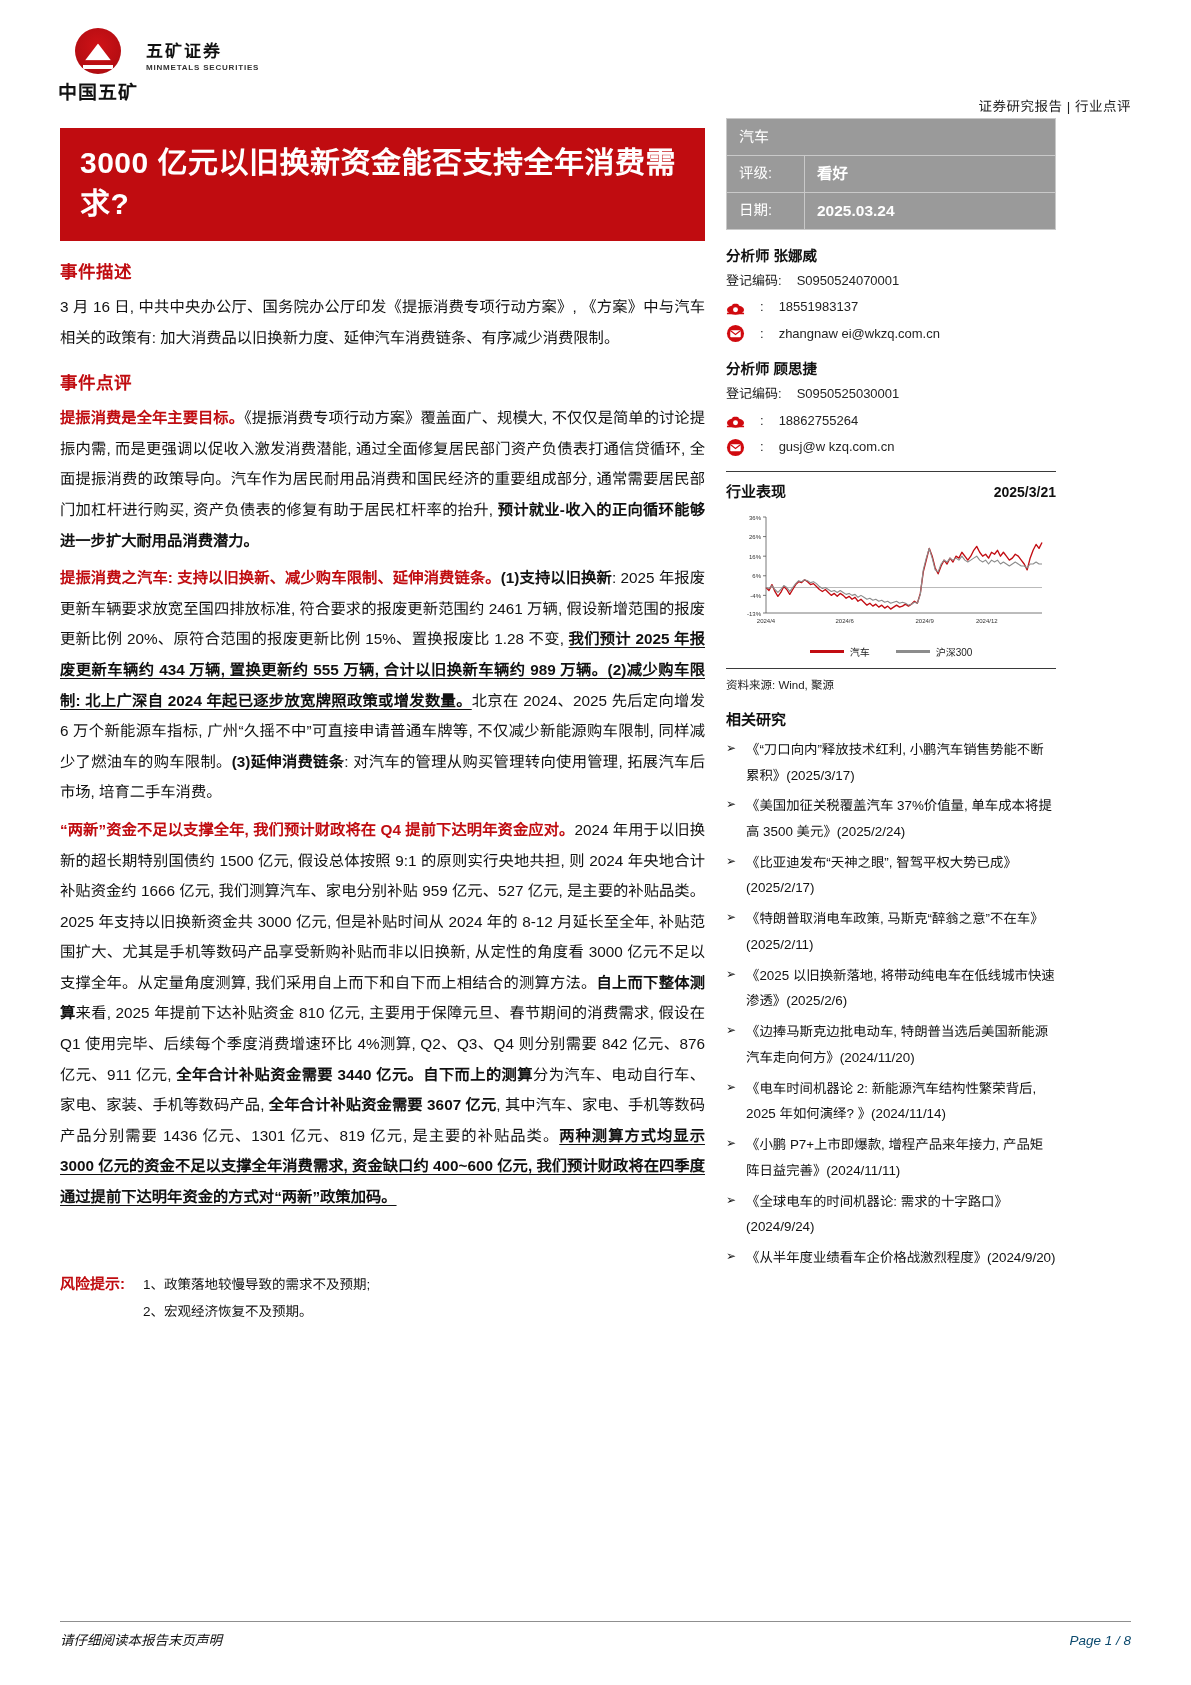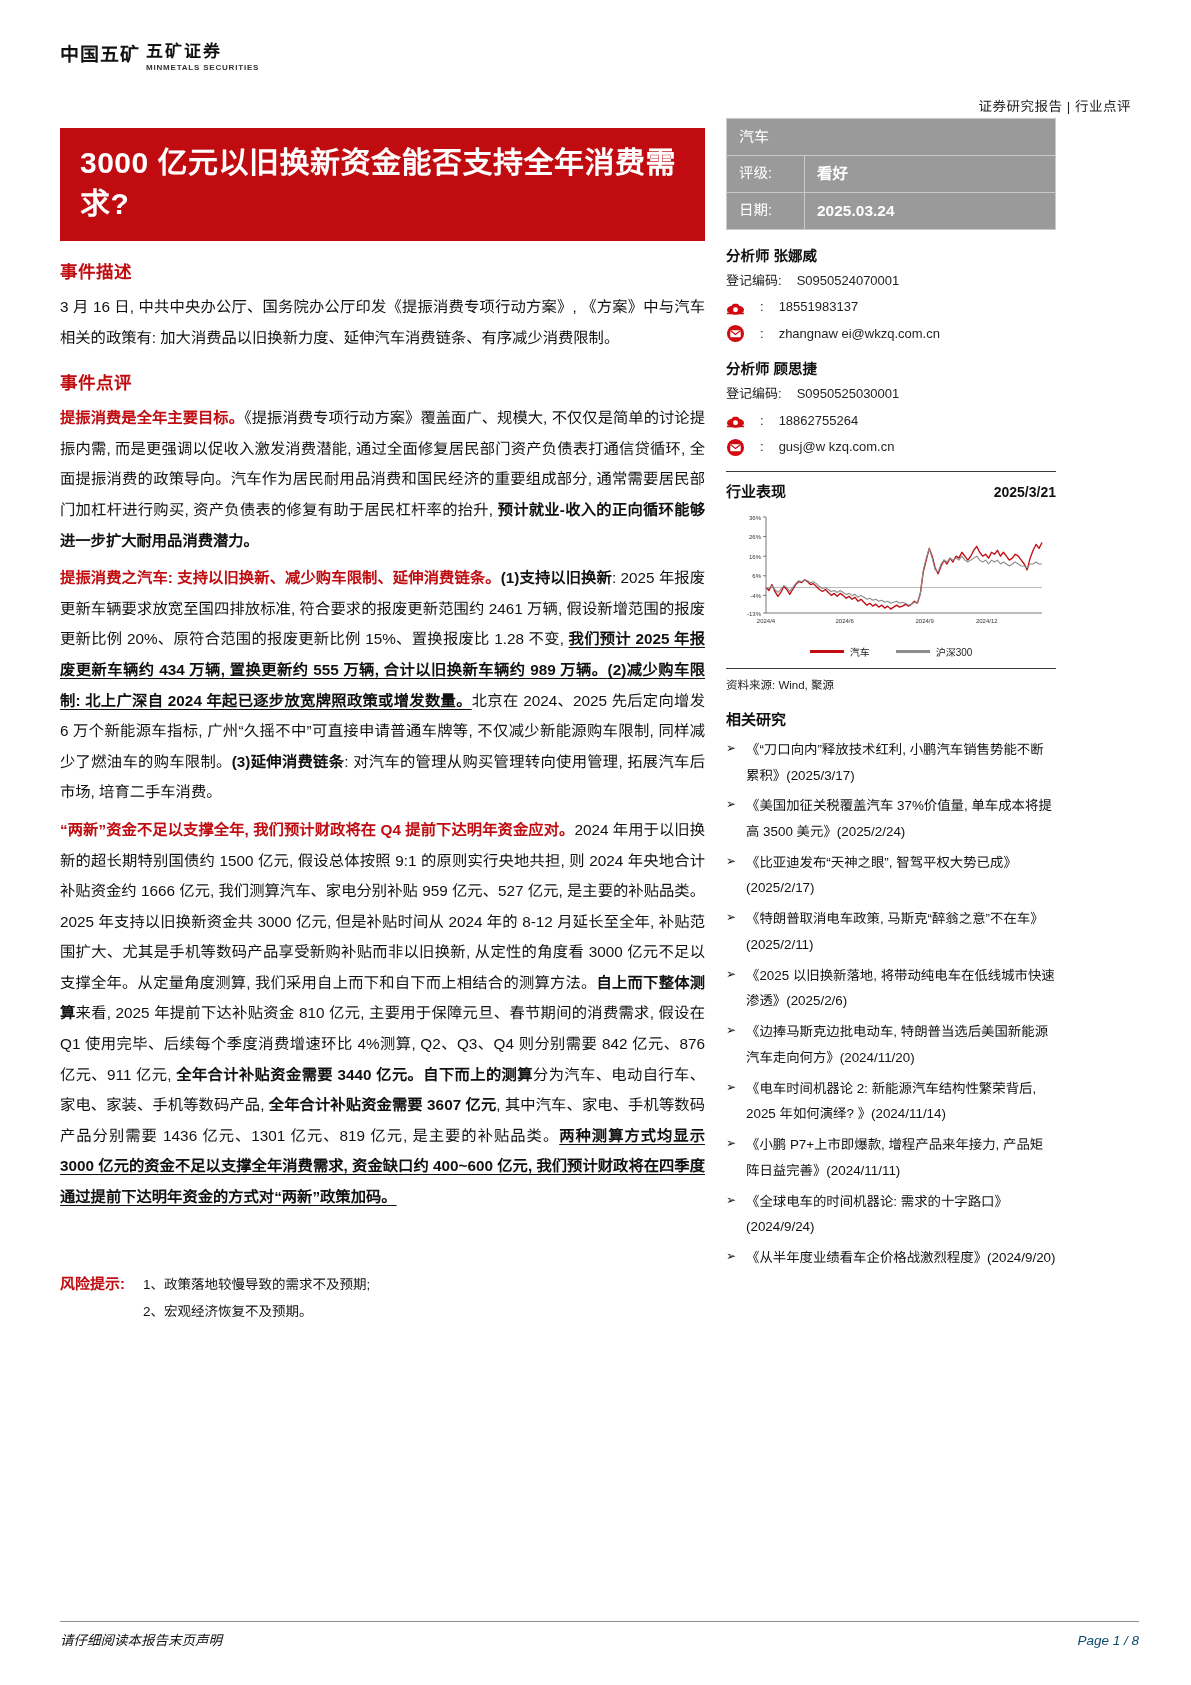--- a/index.html
+++ b/index.html
@@ -23,21 +23,21 @@
   .masthead {
     position: relative;
     height: 118px;
     padding: 28px 60px 0 60px;
   }
   .brand-block {
     display: flex;
     align-items: flex-start;
     gap: 10px;
   }
-  .logo-col { display: flex; flex-direction: row; align-items: center; width: 76px; }
+  .logo-col { display: flex; flex-direction: column; align-items: center; width: 76px; }
   .logo-mark {
     width: 46px; height: 46px;
     border-radius: 50%;
     background: radial-gradient(circle at 50% 40%, #d01217 0%, #b40d12 70%, #8f0a0e 100%);
     position: relative;
     overflow: hidden;
   }
   .logo-mark::before {
     content: "";
     position: absolute;
@@ -239,21 +239,21 @@
     line-height: 1.92;
     color: #111;
     margin-bottom: 5px;
   }
   .bullet-arrow { flex: 0 0 12px; color: #111; font-size: 12px; line-height: 1.95; }
 
   
   .footer {
     position: absolute;
     left: 60px;
-    right: 52px;
+    right: 60px;
     bottom: 36px;
     border-top: 1px solid #8f8f8f;
     padding-top: 7px;
     display: flex;
     justify-content: space-between;
     align-items: baseline;
   }
   .footer-left { font-size: 13.5px; font-style: italic; color: #111; }
   .footer-right { font-size: 13.5px; font-style: italic; color: #0c4a6e; }
 </style>

